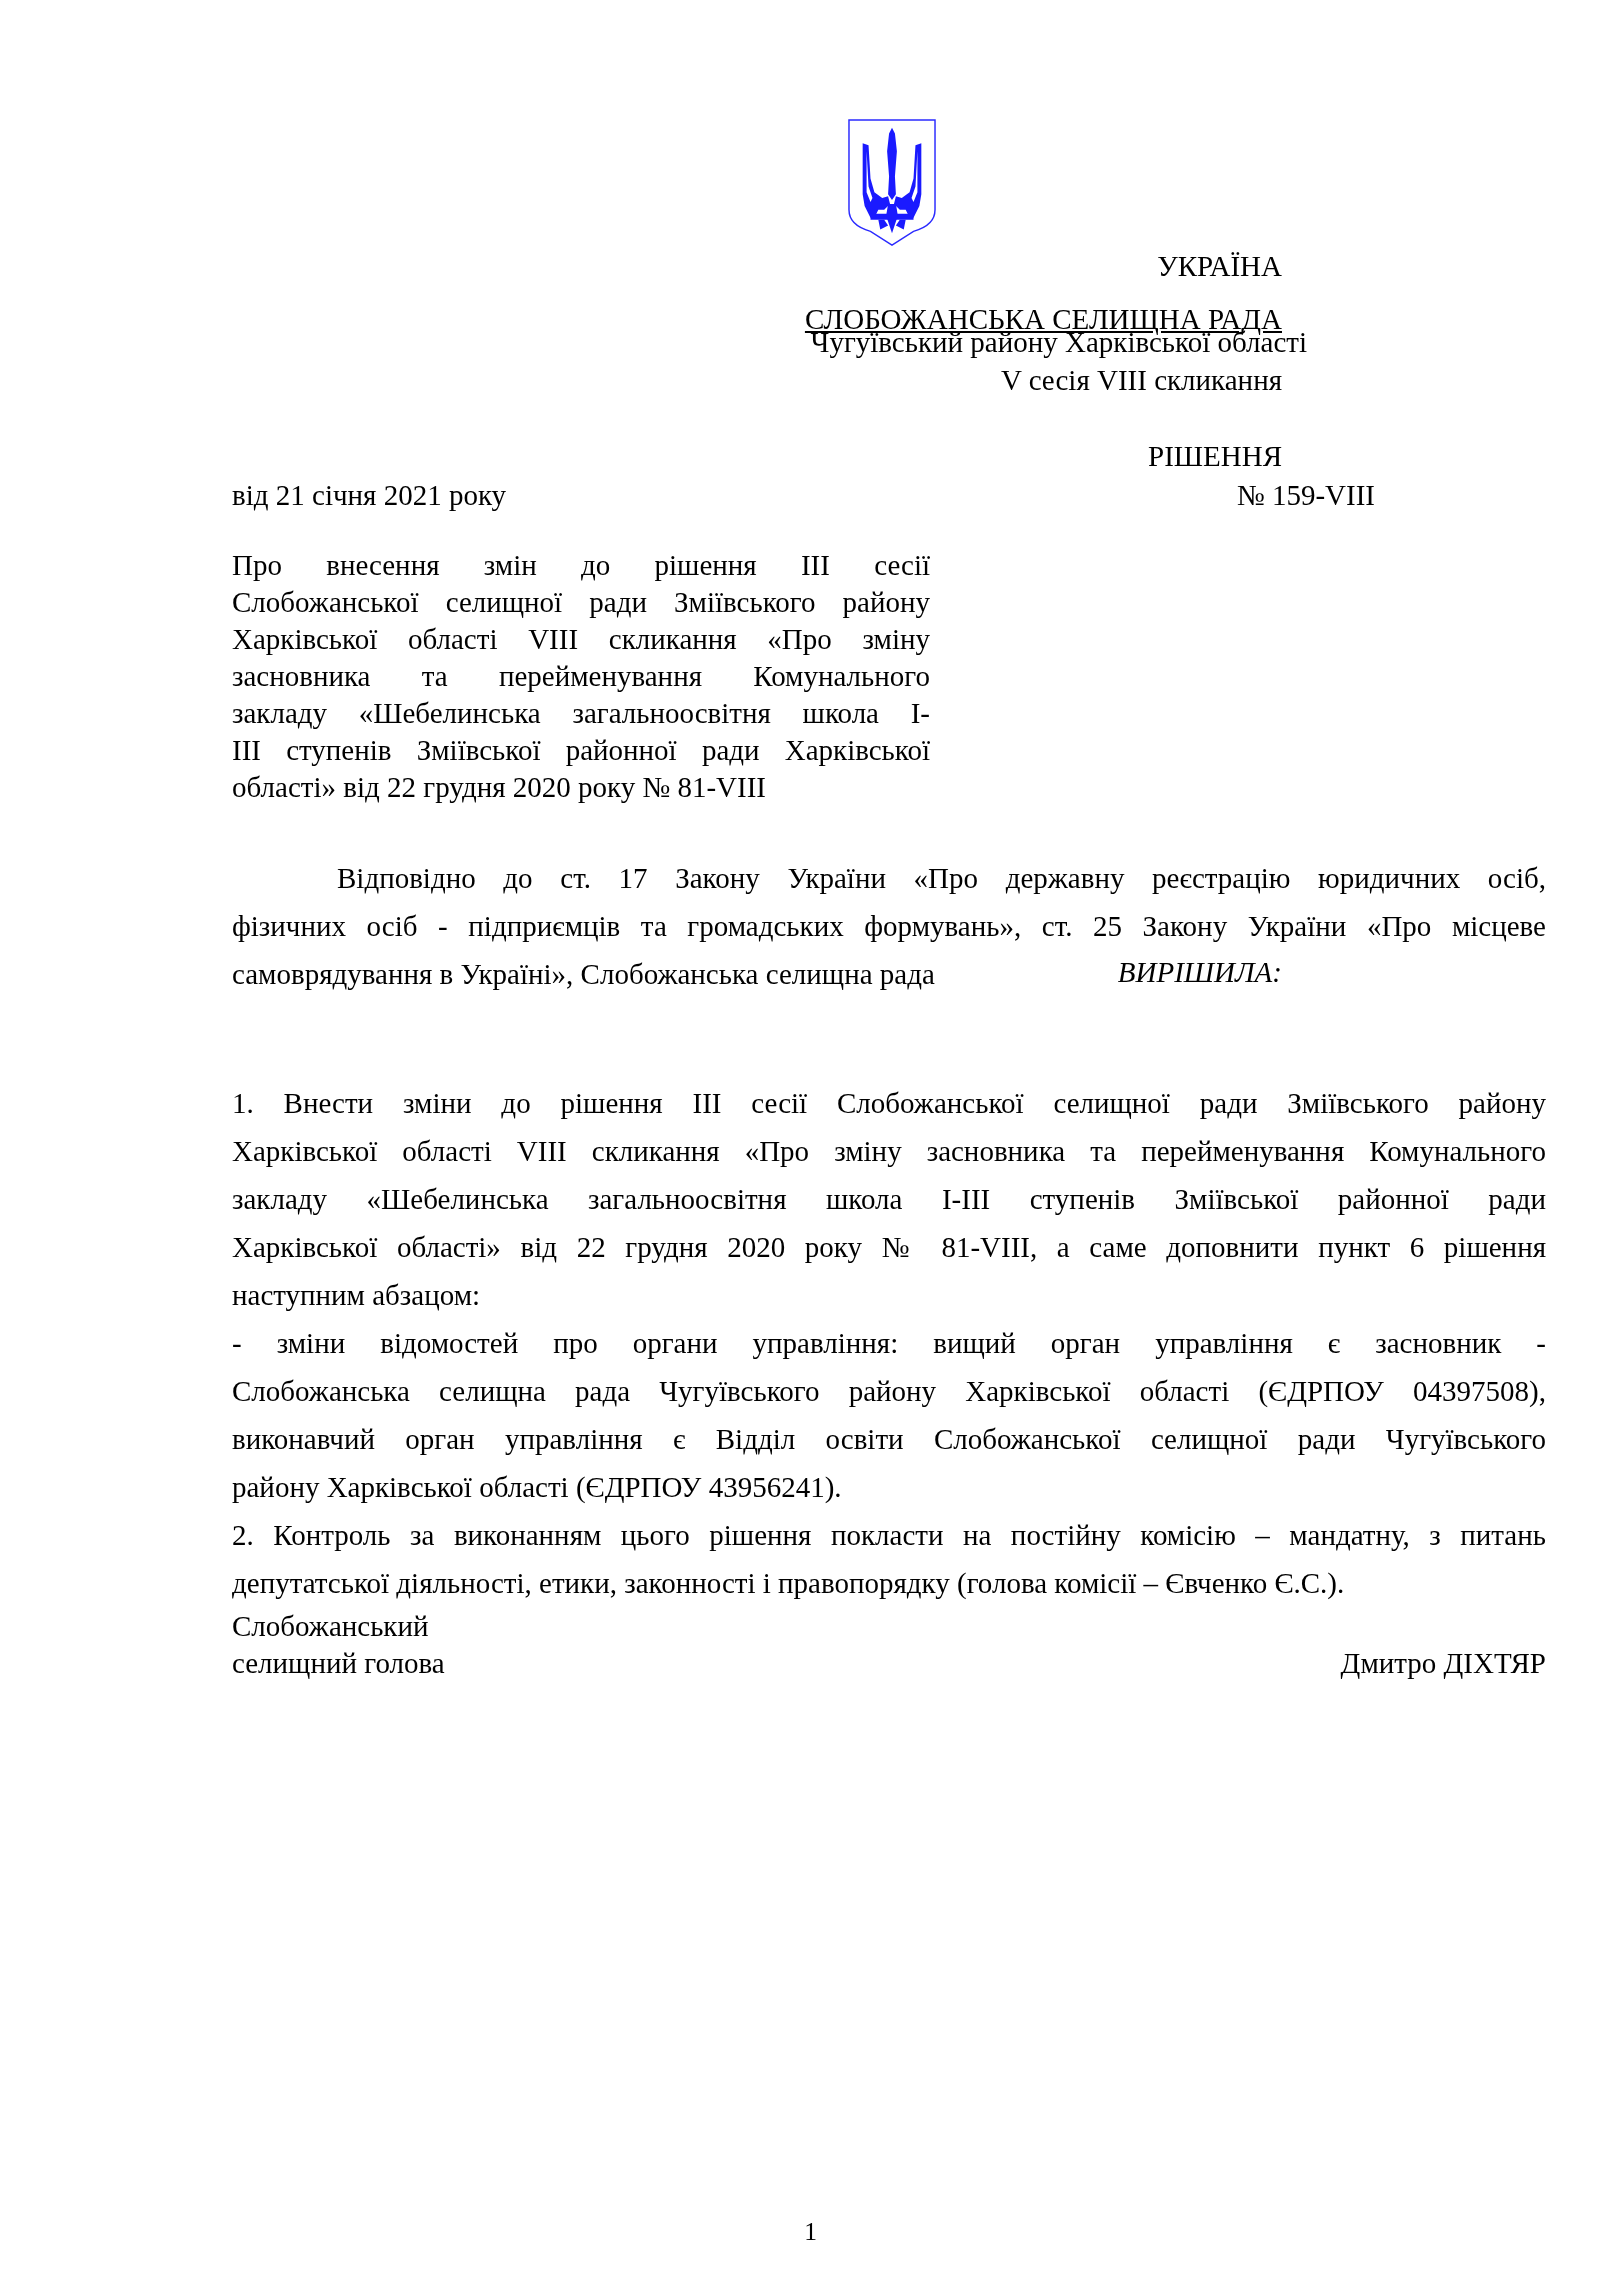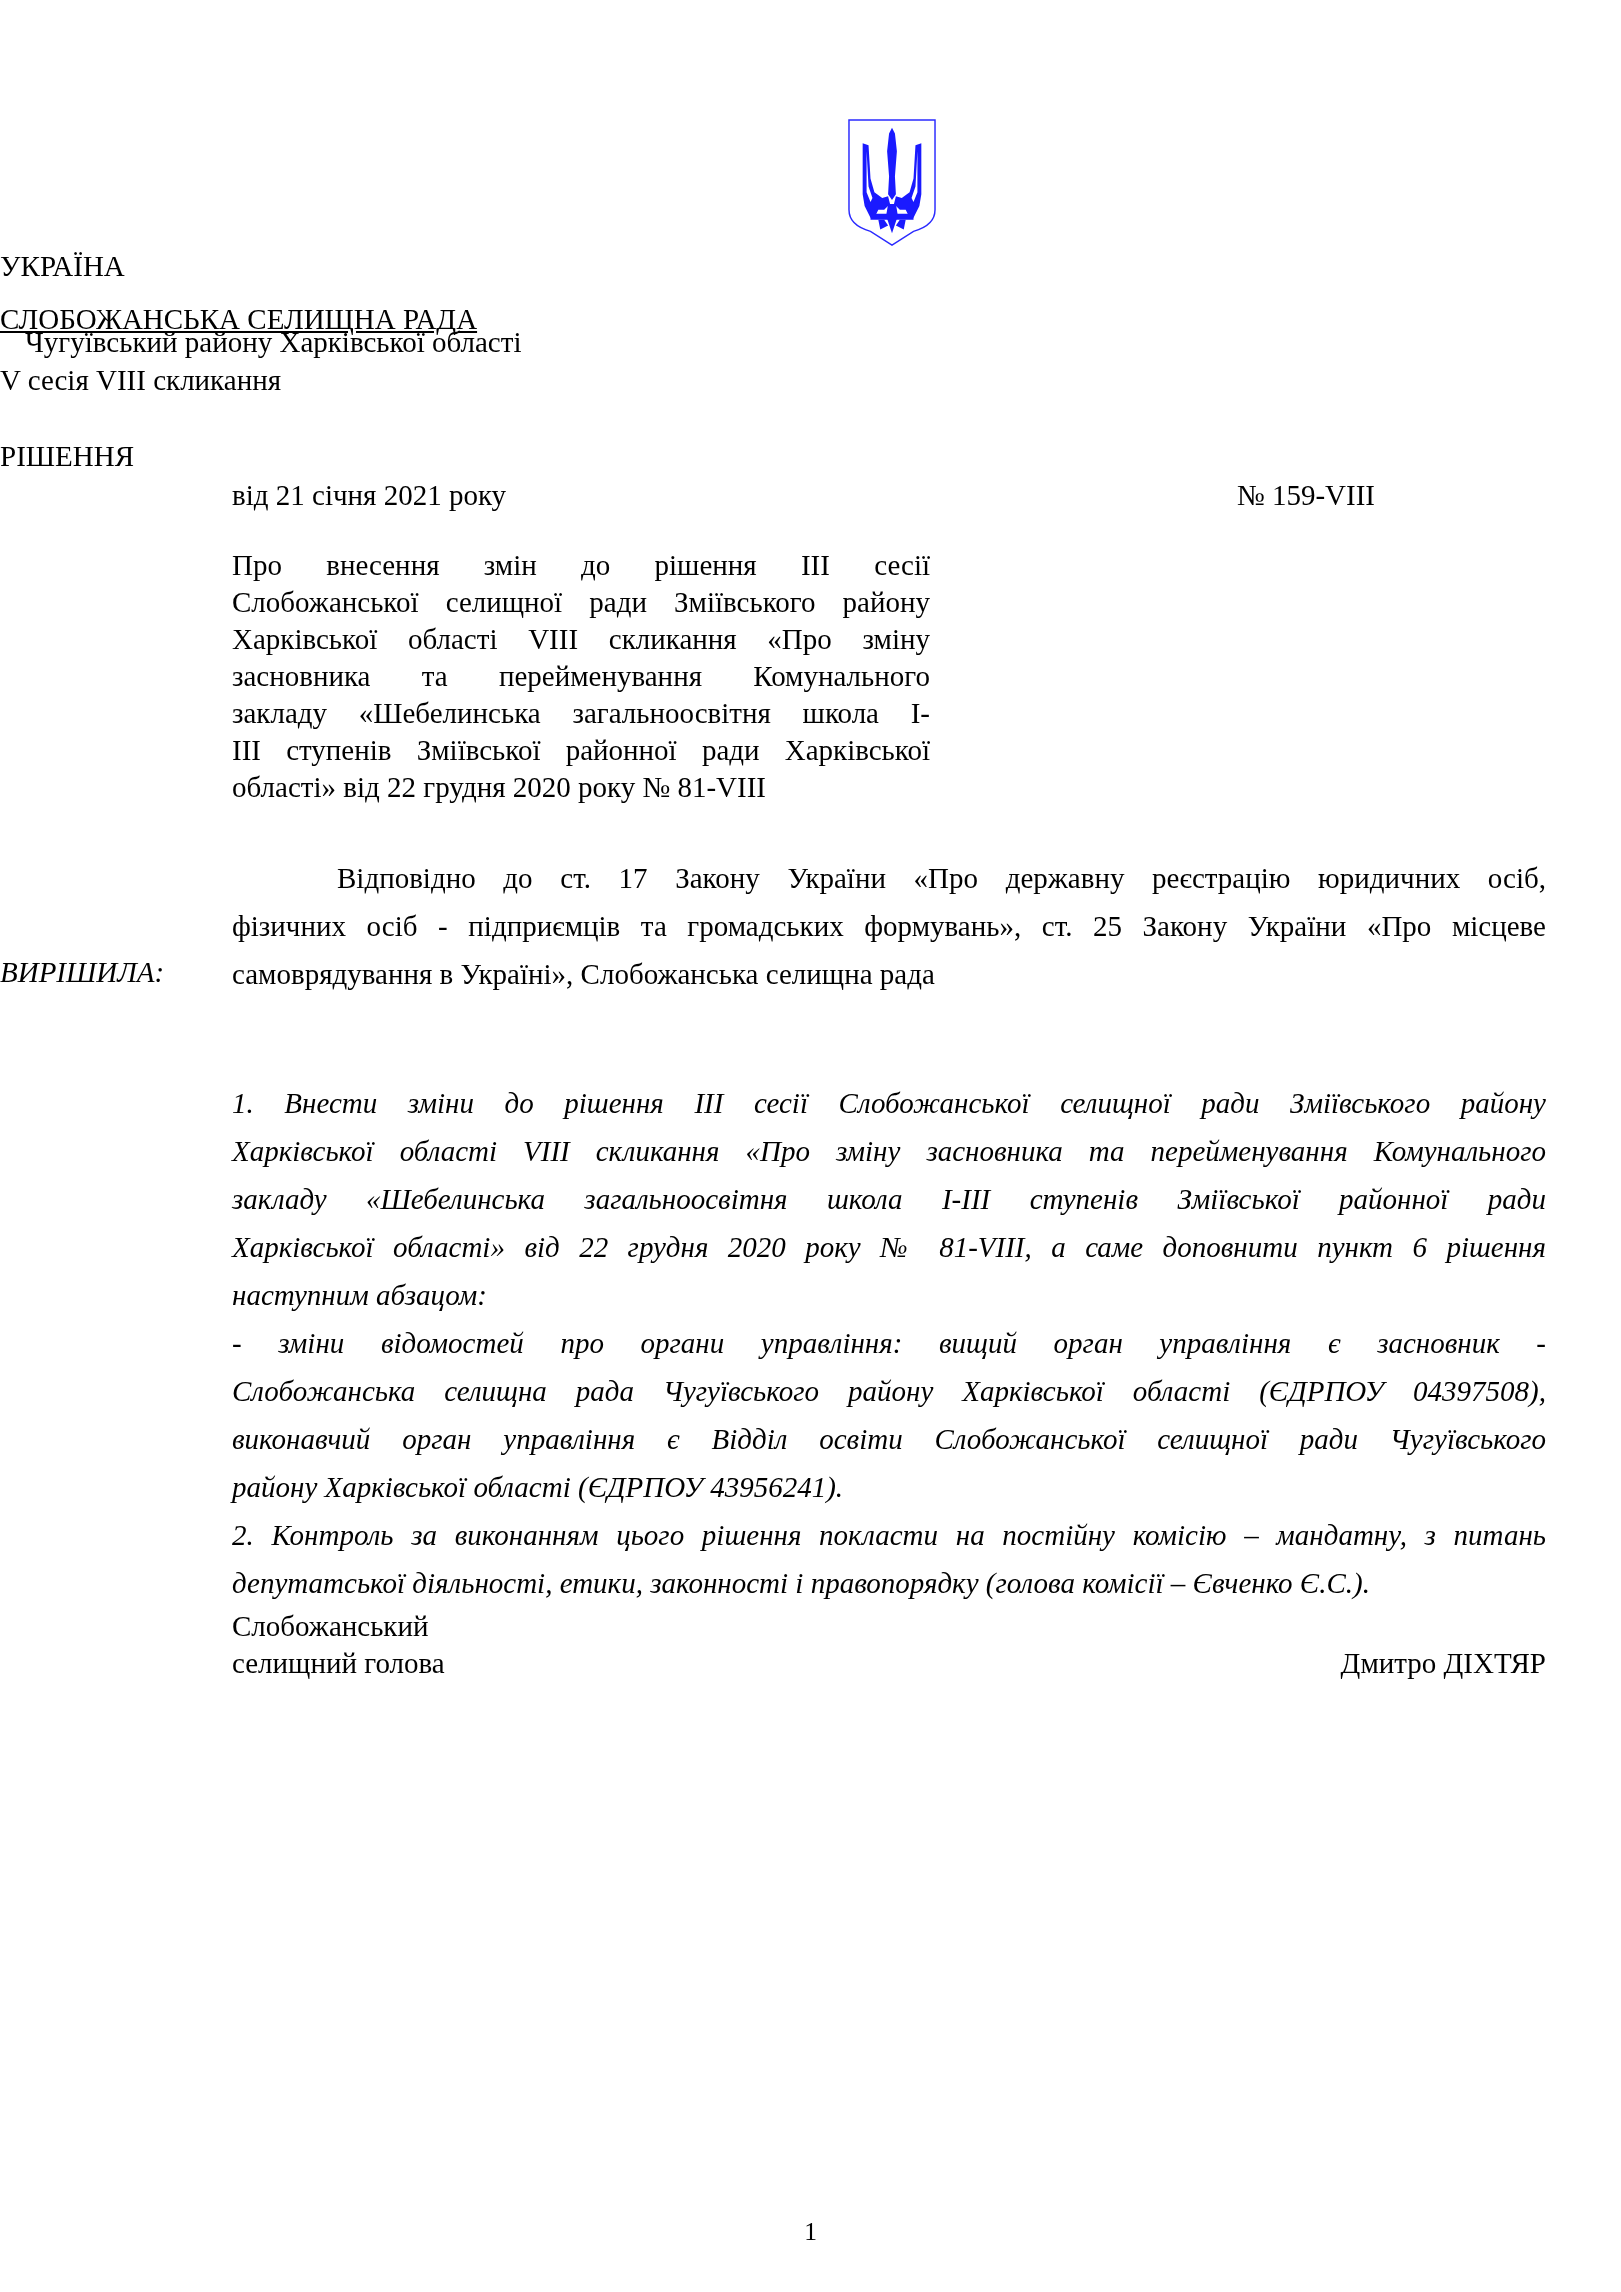--- a/index.html
+++ b/index.html
@@ -1,38 +1,38 @@
 <!DOCTYPE html>
 <html><head>
   <meta charset="utf-8">
   <style>
     html, body { margin: 0; padding: 0; background: #ffffff; }
     body { width: 1621px; height: 2293px; position: relative; overflow: hidden;
            font-family: "Liberation Serif", "DejaVu Serif", serif; color: #000; }
     .page { position: absolute; left: 0; top: 0; width: 1621px; height: 2293px; }
     .crest { position: absolute; left: 845px; top: 116px; width: 94px; height: 131px; }
-    .hdr { position: absolute; left: 0; width: 1282px; text-align: left; font-size: 29px; line-height: 39px; }
+    .hdr { position: absolute; left: 0; width: 1282px; text-align: right; font-size: 29px; line-height: 39px; }
     .h1 { top: 247px; }
     .h2 { top: 300px; text-decoration: underline; }
     .h3 { top: 323px; margin-left: 25px; }
     .h4 { top: 361px; }
     .title { top: 437px; }
     .dateline { position: absolute; top: 476px; left: 232px; width: 1143px; font-size: 29px; line-height: 39px; }
     .dateline .date { position: absolute; left: 0; }
     .dateline .num { position: absolute; right: 0; }
     .subject { position: absolute; left: 232px; top: 547px; width: 698px; font-size: 29px; line-height: 37px; text-align: justify; }
     .subject .line { display: block; text-align: justify; text-align-last: justify; }
     .subject .line.last { text-align-last: left; }
     .para { position: absolute; left: 232px; width: 1314px; font-size: 29px; line-height: 37px; text-align: justify; }
     .para .line { display: block; text-align: justify; text-align-last: justify; margin-top: 11px; }
     .para .line.last { text-align-last: left; }
     .intro { top: 849px; }
     .intro .first { text-indent: 105px; }
     .decided { top: 953px; font-style: italic; }
-    .items { top: 1074px; font-style: italic; }
+    .items { top: 1074px; }
     .sig { position: absolute; left: 232px; top: 1608px; width: 1314px; font-size: 29px; line-height: 37px; }
     .sig .name { position: absolute; right: 0; top: 37px; }
     .pagenum { position: absolute; left: 0; width: 1621px; top: 2217px; text-align: center; font-size: 25.5px; }
   </style>
 </head>
 <body>
 
 <div class="page">
 
   <svg class="crest" viewBox="0 0 96 134">

